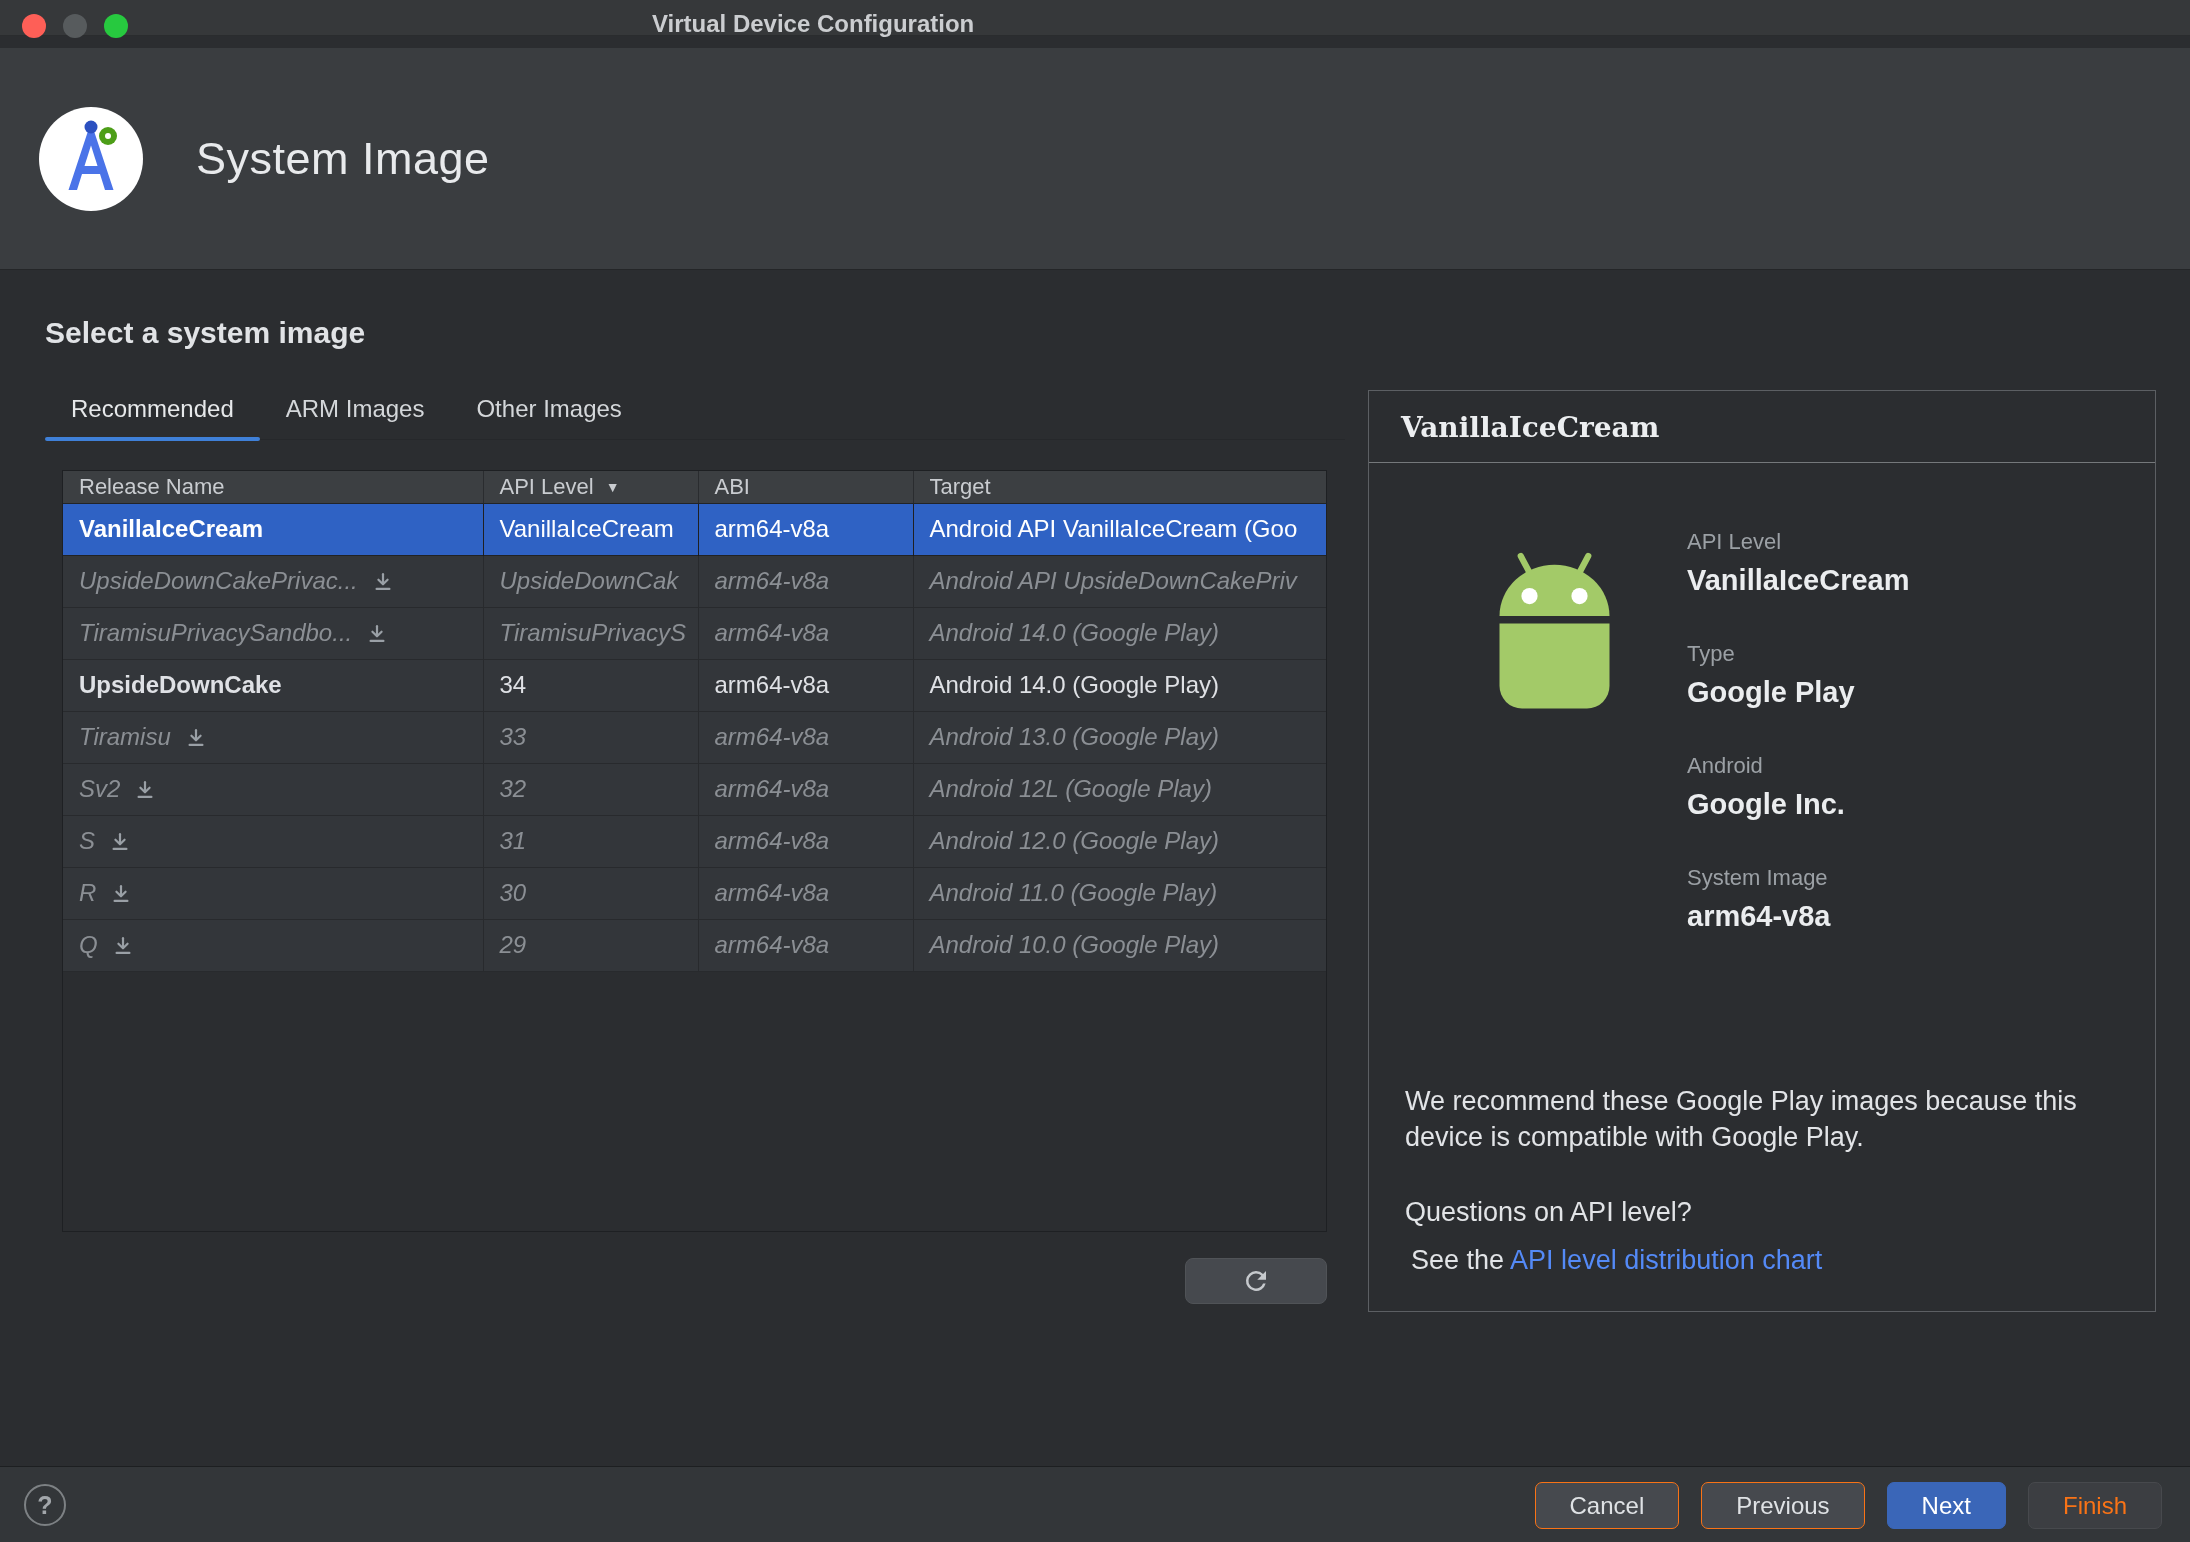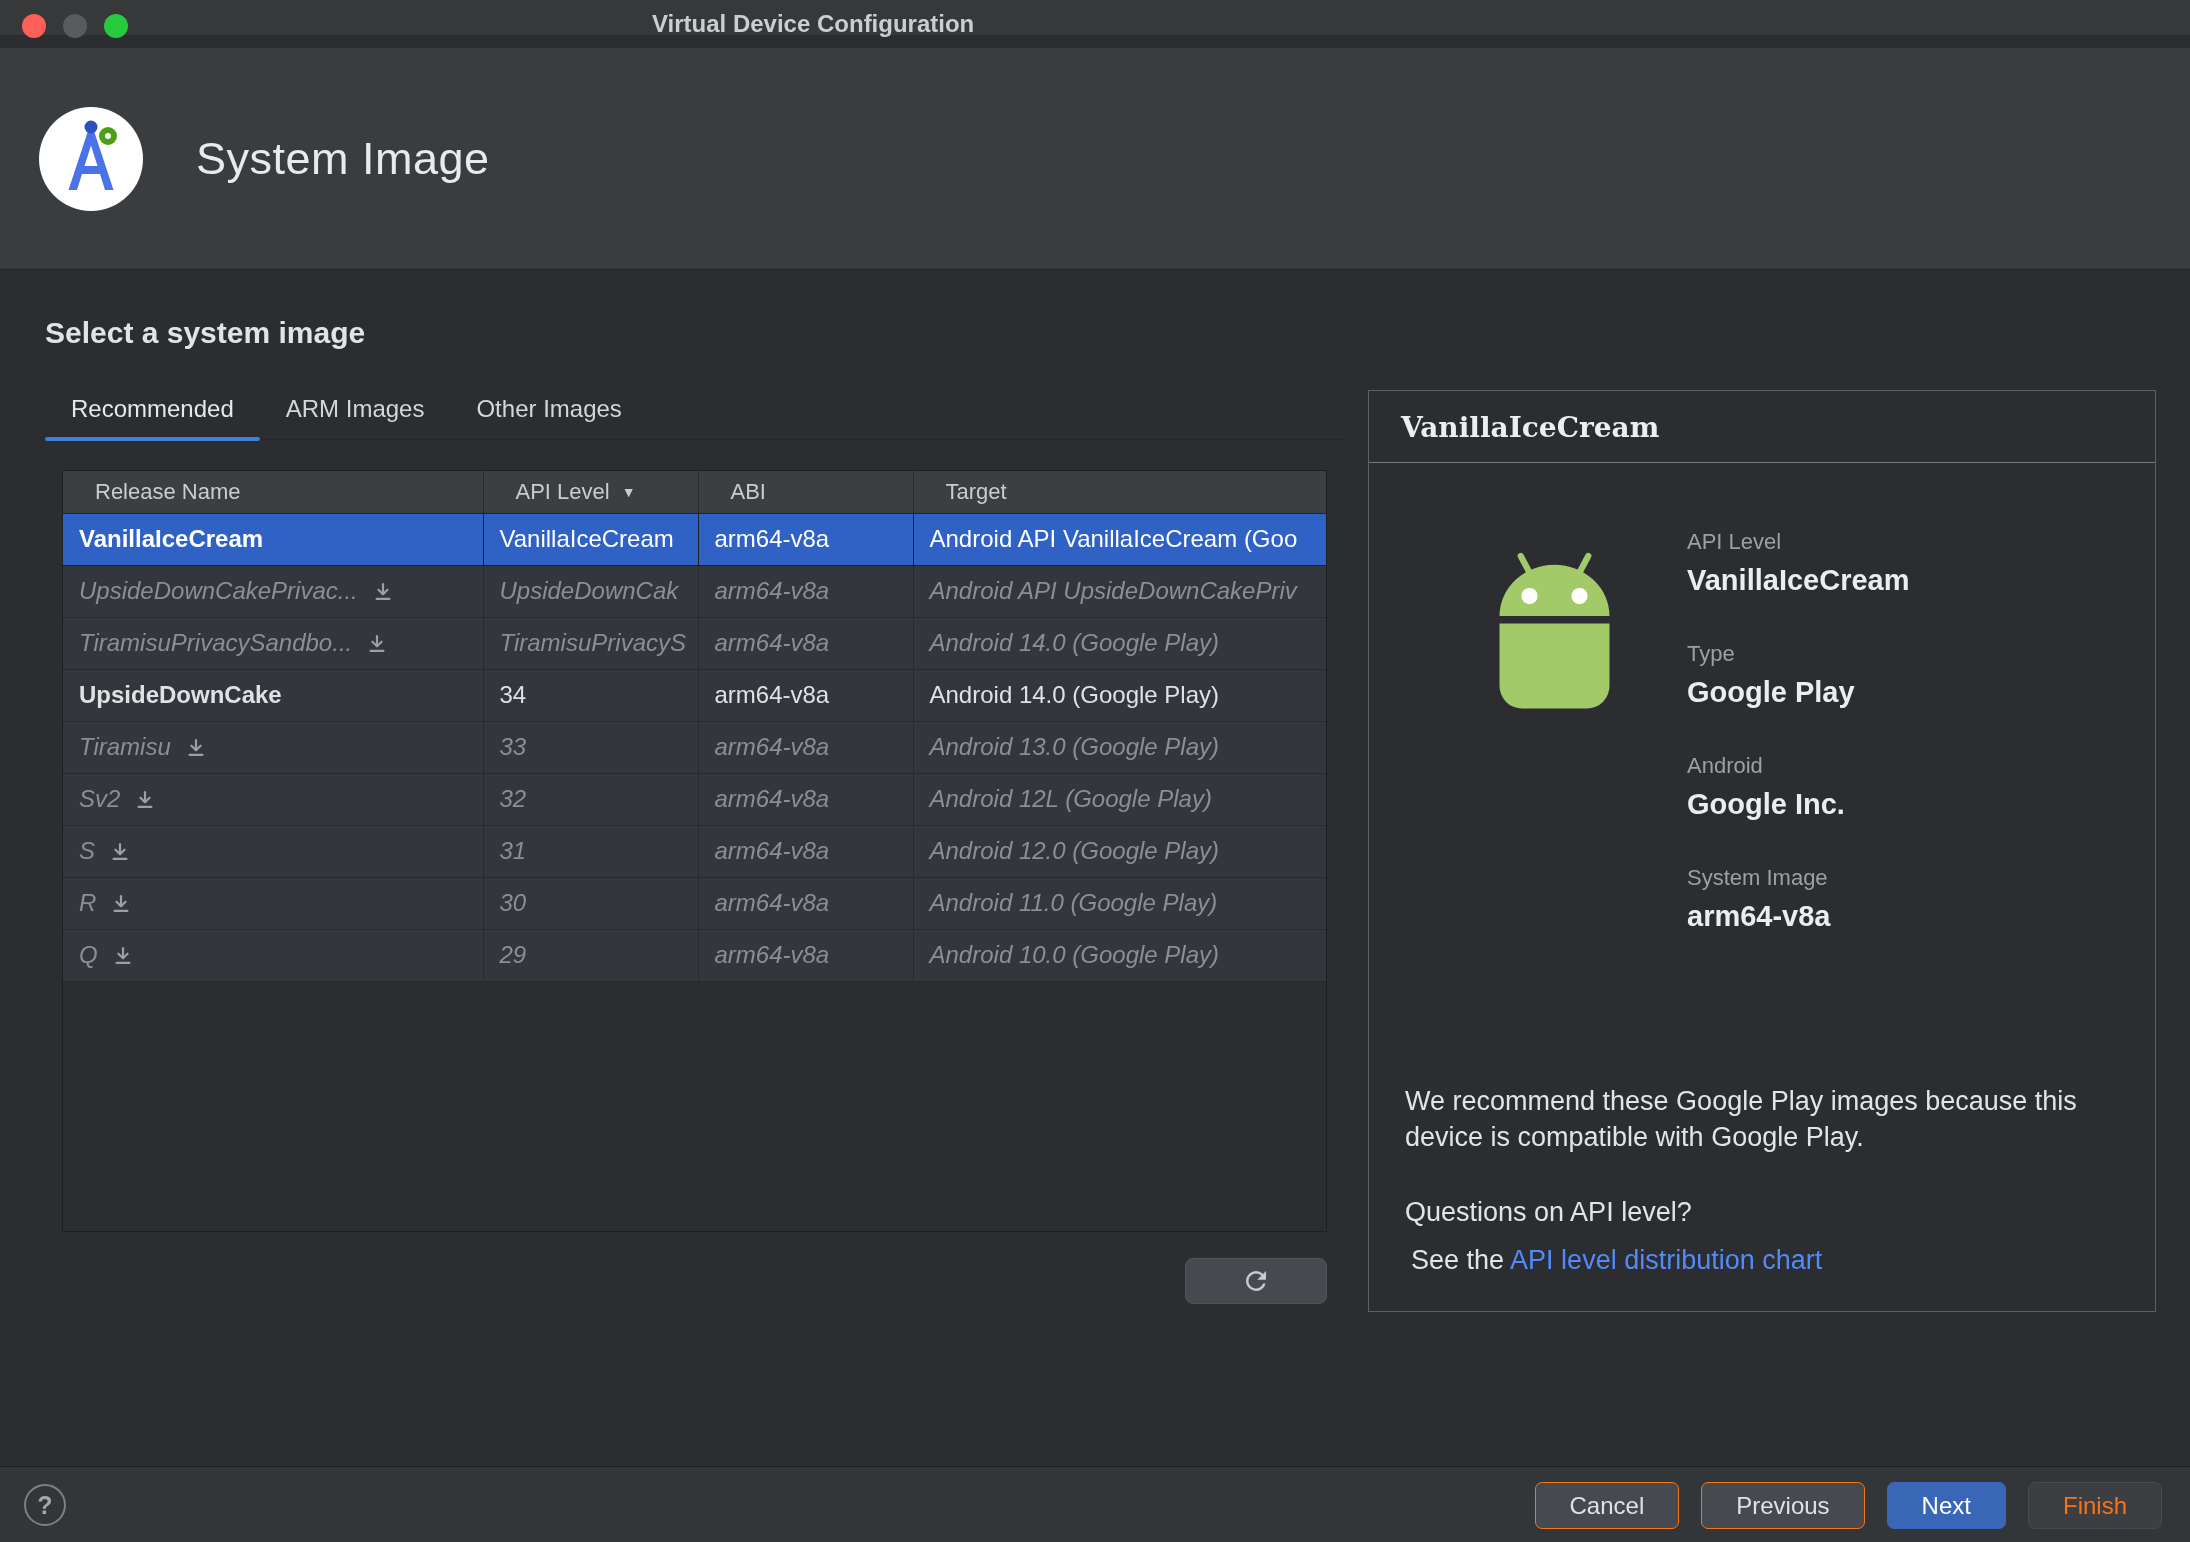--- a/index.html
+++ b/index.html
@@ -40,22 +40,22 @@
   
   .section-heading{position:absolute;left:45px;top:316px;font-size:30px;font-weight:bold;color:#e1e3e6;margin:0;}
   .tabs{position:absolute;left:45px;top:382px;height:58px;width:1300px;display:flex;border-bottom:1px solid #26282b;}
   .tab{padding:0 26px;line-height:54px;font-size:24px;color:#d4d7da;position:relative;cursor:default;white-space:nowrap;}
   .tab.active{color:#e6e8ea;}
   .tab.active::after{content:'';position:absolute;left:0;right:0;bottom:-2px;height:4px;border-radius:2px;background:var(--tab-underline-blue);}
 
   
   .table-container{position:absolute;left:62px;top:470px;width:1265px;height:762px;border:1px solid #1e2023;background:#2b2d30;overflow:hidden;}
   table{width:100%;border-collapse:collapse;table-layout:fixed;}
-  th{height:42px;background:#3c3f42;font-size:22px;font-weight:400;color:#c9ccd0;text-align:left;
-     padding:0 32px;border-right:1px solid #2a2c2f;border-bottom:1px solid #222427;white-space:nowrap;overflow:hidden;}
+  th{height:32px;background:#3c3f42;font-size:22px;font-weight:400;color:#c9ccd0;text-align:left;
+     padding:0 16px;border-right:1px solid #2a2c2f;border-bottom:1px solid #222427;white-space:nowrap;overflow:hidden;}
   th:last-child{border-right:none;}
   .sort-arrow{font-size:14px;margin-left:12px;color:#c9ccd0;vertical-align:2px;}
   td{height:52px;background:#33363a;font-size:24px;color:#dfe1e5;padding:0 16px;
      border-right:1px solid #282a2d;border-bottom:1px solid #282a2d;white-space:nowrap;overflow:hidden;}
   td:last-child{border-right:none;}
   tr.installed [data-name="release-name"], tr.selected [data-name="release-name"]{font-weight:700;}
   tr.dimmed td{color:#8b8f94;font-style:italic;}
   tr.selected td{background:var(--selection-blue);color:#ffffff;border-right-color:rgba(0,0,0,.28);border-bottom-color:rgba(0,0,0,.22);}
   .download-icon{color:#9aa0a6;vertical-align:-4px;margin-left:14px;}
 

